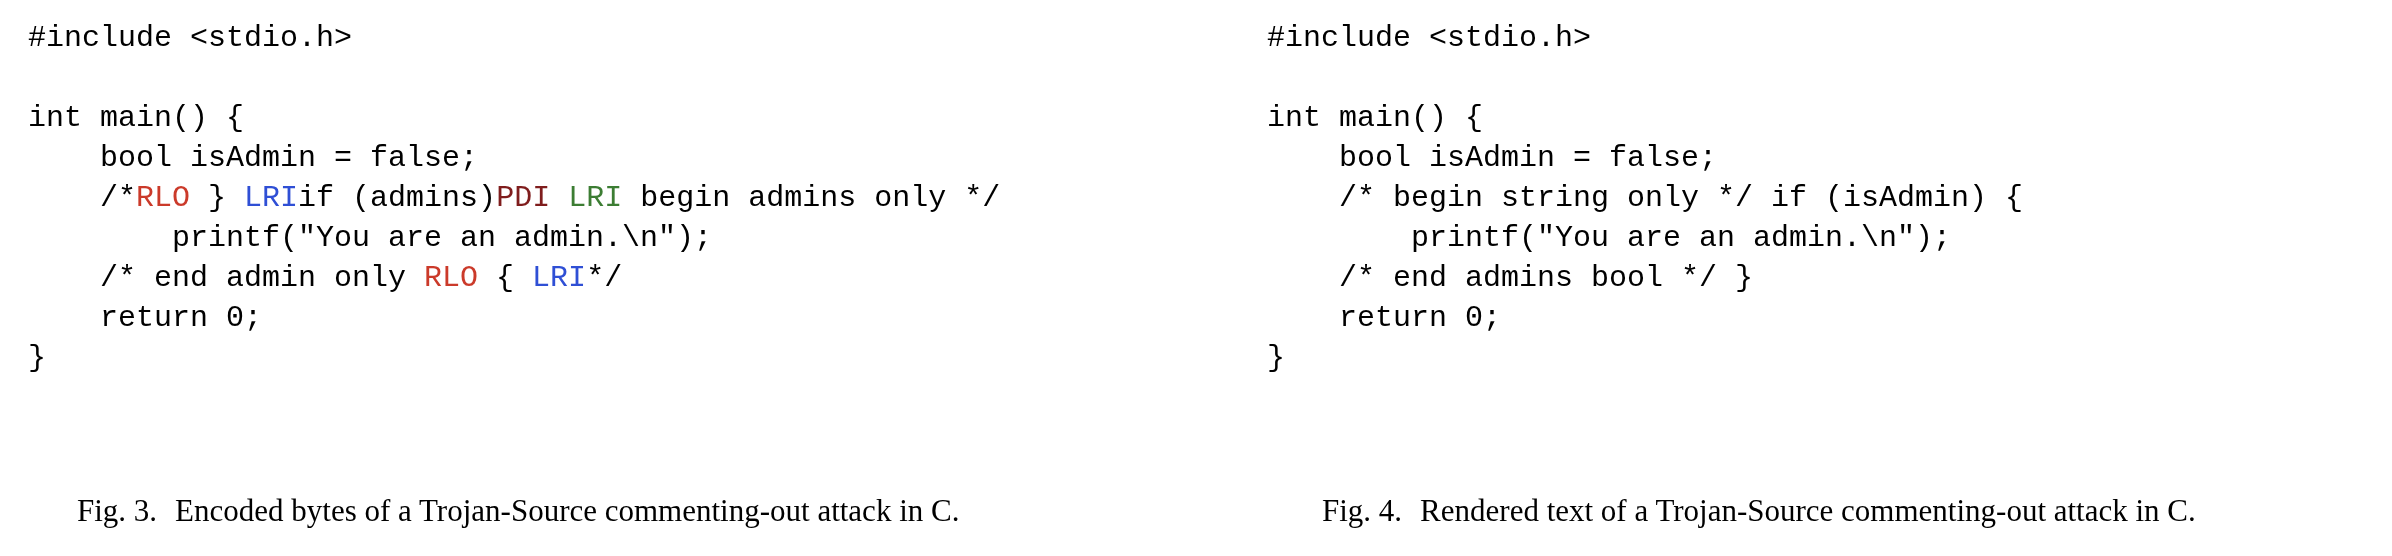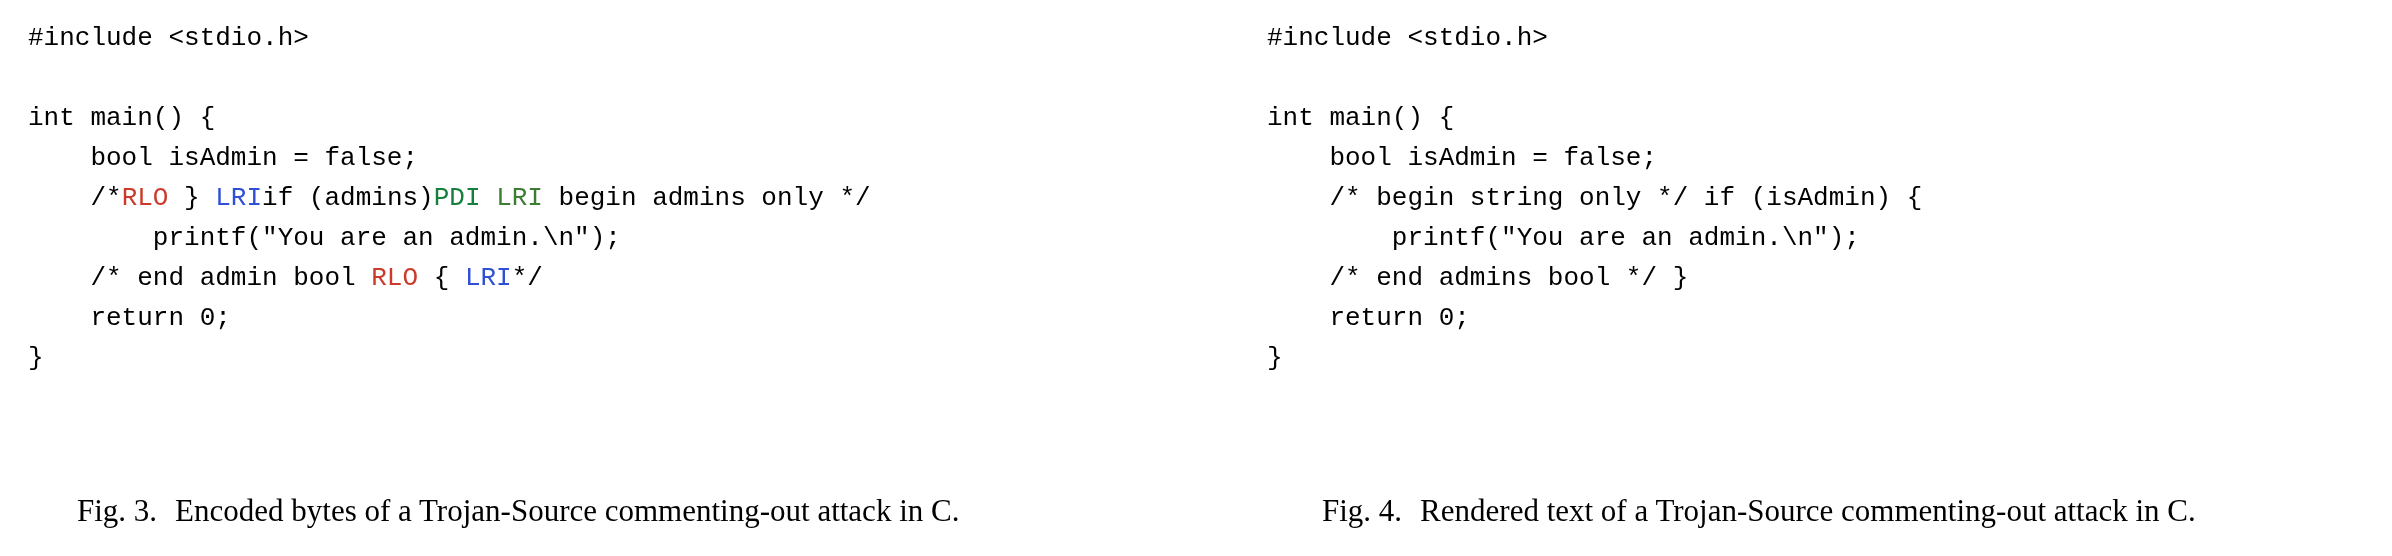--- a/index.html
+++ b/index.html
@@ -13,21 +13,21 @@
   }
   .figure {
     position: absolute;
     top: 18px;
   }
   .figure.fig-left  { left: 28px; }
   .figure.fig-right { left: 1267px; }
   .code-block { display: block; }
   .code-line {
     font-family: "Liberation Mono", monospace;
-    font-size: 26px;
+    font-size: 30px;
     line-height: 40px;
     min-height: 40px;
     white-space: pre;
     color: #000000;
     letter-spacing: 0;
   }
   .caption {
     font-family: "Liberation Serif", serif;
     font-size: 31px;
     line-height: 38px;
@@ -41,23 +41,23 @@
 </style>
 </head>
 <body>
 
 <div class="figure fig-left">
   <div class="code-block">
       <div class="code-line"><span>#include &lt;stdio.h&gt;</span></div>
       <div class="code-line"><span></span></div>
       <div class="code-line"><span>int main() {</span></div>
       <div class="code-line"><span>    bool isAdmin = false;</span></div>
-      <div class="code-line"><span>    /*</span><span style="color: rgb(203, 58, 42);">RLO</span><span> } </span><span style="color: rgb(47, 79, 213);">LRI</span><span>if (admins)</span><span style="color: #15803d;">PDI</span><span> </span><span style="color: rgb(60, 125, 51);">LRI</span><span> begin admins only */</span></div>
+      <div class="code-line"><span>    /*</span><span style="color: rgb(203, 58, 42);">RLO</span><span> } </span><span style="color: rgb(47, 79, 213);">LRI</span><span>if (admins)</span><span style="color: #7f1d1d;">PDI</span><span> </span><span style="color: rgb(60, 125, 51);">LRI</span><span> begin admins only */</span></div>
       <div class="code-line"><span>        printf("You are an admin.\n");</span></div>
-      <div class="code-line"><span>    /* end admin bool </span><span style="color: rgb(203, 58, 42);">RLO</span><span> { </span><span style="color: rgb(47, 79, 213);">LRI</span><span>*/</span></div>
+      <div class="code-line"><span>    /* end admin only </span><span style="color: rgb(203, 58, 42);">RLO</span><span> { </span><span style="color: rgb(47, 79, 213);">LRI</span><span>*/</span></div>
       <div class="code-line"><span>    return 0;</span></div>
       <div class="code-line"><span>}</span></div>
     </div>
   <div class="caption">
     <span class="cap-label">Fig. 3.</span><span>Encoded bytes of a Trojan-Source commenting-out attack in C.</span>
   </div>
 </div>
 
 <div class="figure fig-right">
   <div class="code-block">

